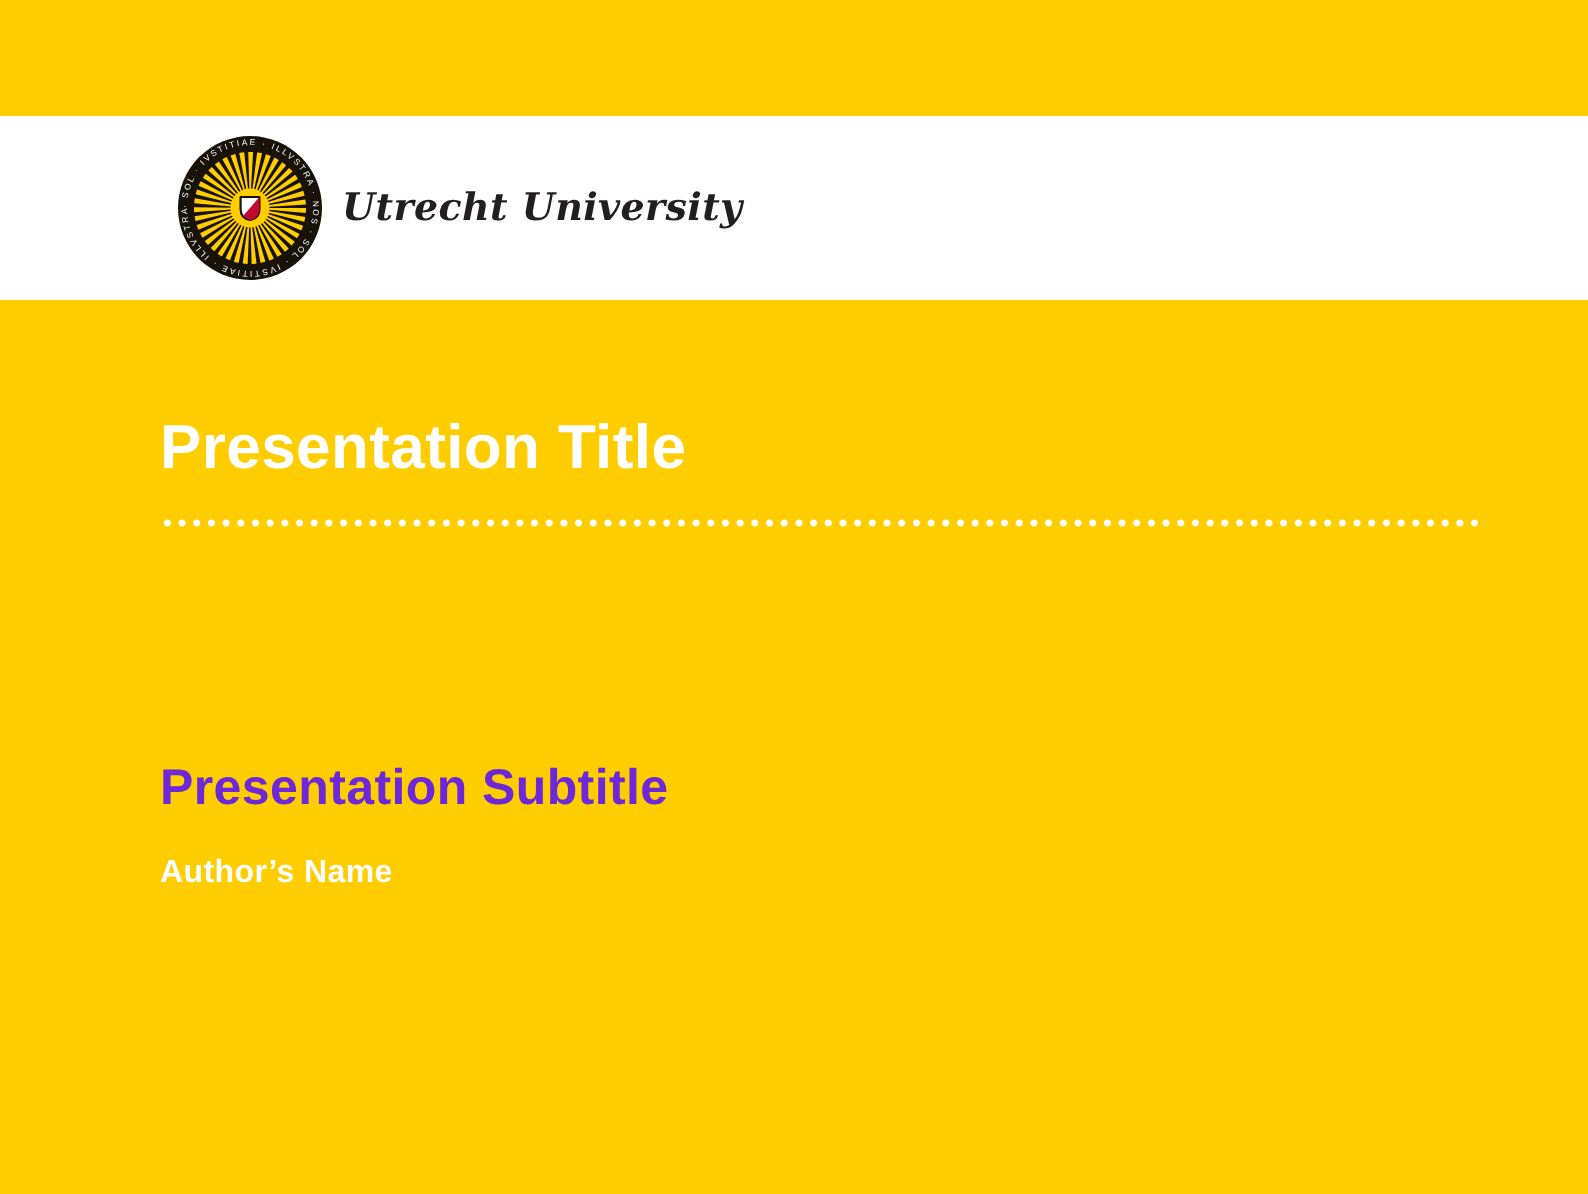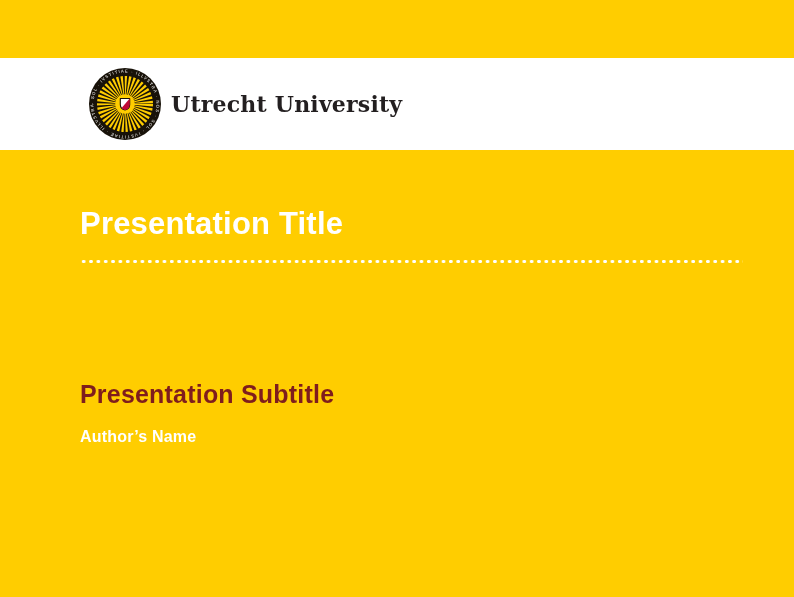--- a/index.html
+++ b/index.html
@@ -28,24 +28,25 @@
   .logo-wrap {
     margin-left: 89px;
     width: 72px;
     height: 72px;
     flex: 0 0 auto;
   }
   .univ-name {
     margin-left: 10px;
     font-family: "DejaVu Serif", "Liberation Serif", serif;
     font-weight: bold;
-    font-size: 22px;
+    font-size: 19px;
     letter-spacing: 0.2px;
     color: #231F20;
     white-space: nowrap;
+    font-style: italic;
   }
   
   .content {
     position: absolute;
     left: 12px;
     top: 150px;
     width: 785px;
     height: 447px;
   }
   .title {
@@ -68,21 +69,21 @@
     background-size: 7.35px 5px;
     background-repeat: repeat-x;
     background-position: 0 center;
   }
   .subtitle {
     position: absolute;
     left: 68px;
     top: 230px;
     font-size: 25px;
     font-weight: bold;
-    color: #7f1d1d;
+    color: #6d28d9;
     letter-spacing: 0.2px;
     white-space: nowrap;
   }
   .author {
     position: absolute;
     left: 68px;
     top: 278px;
     font-size: 16px;
     font-weight: bold;
     color: #FFFFFF;

